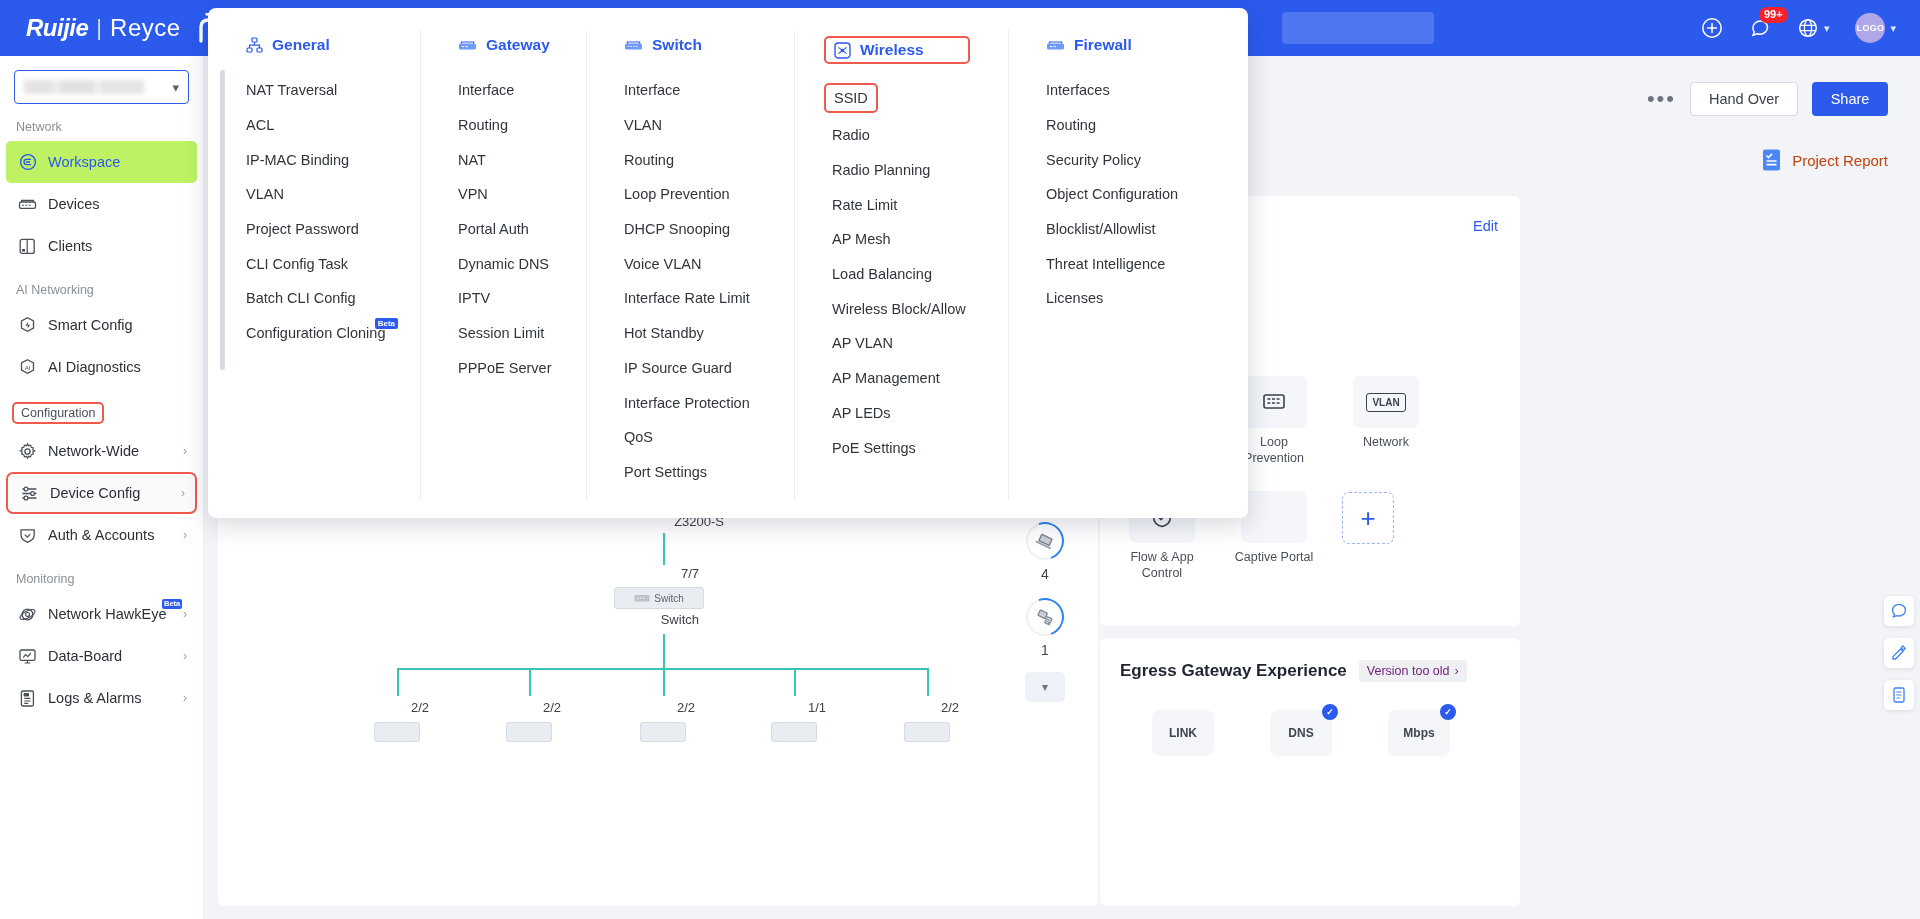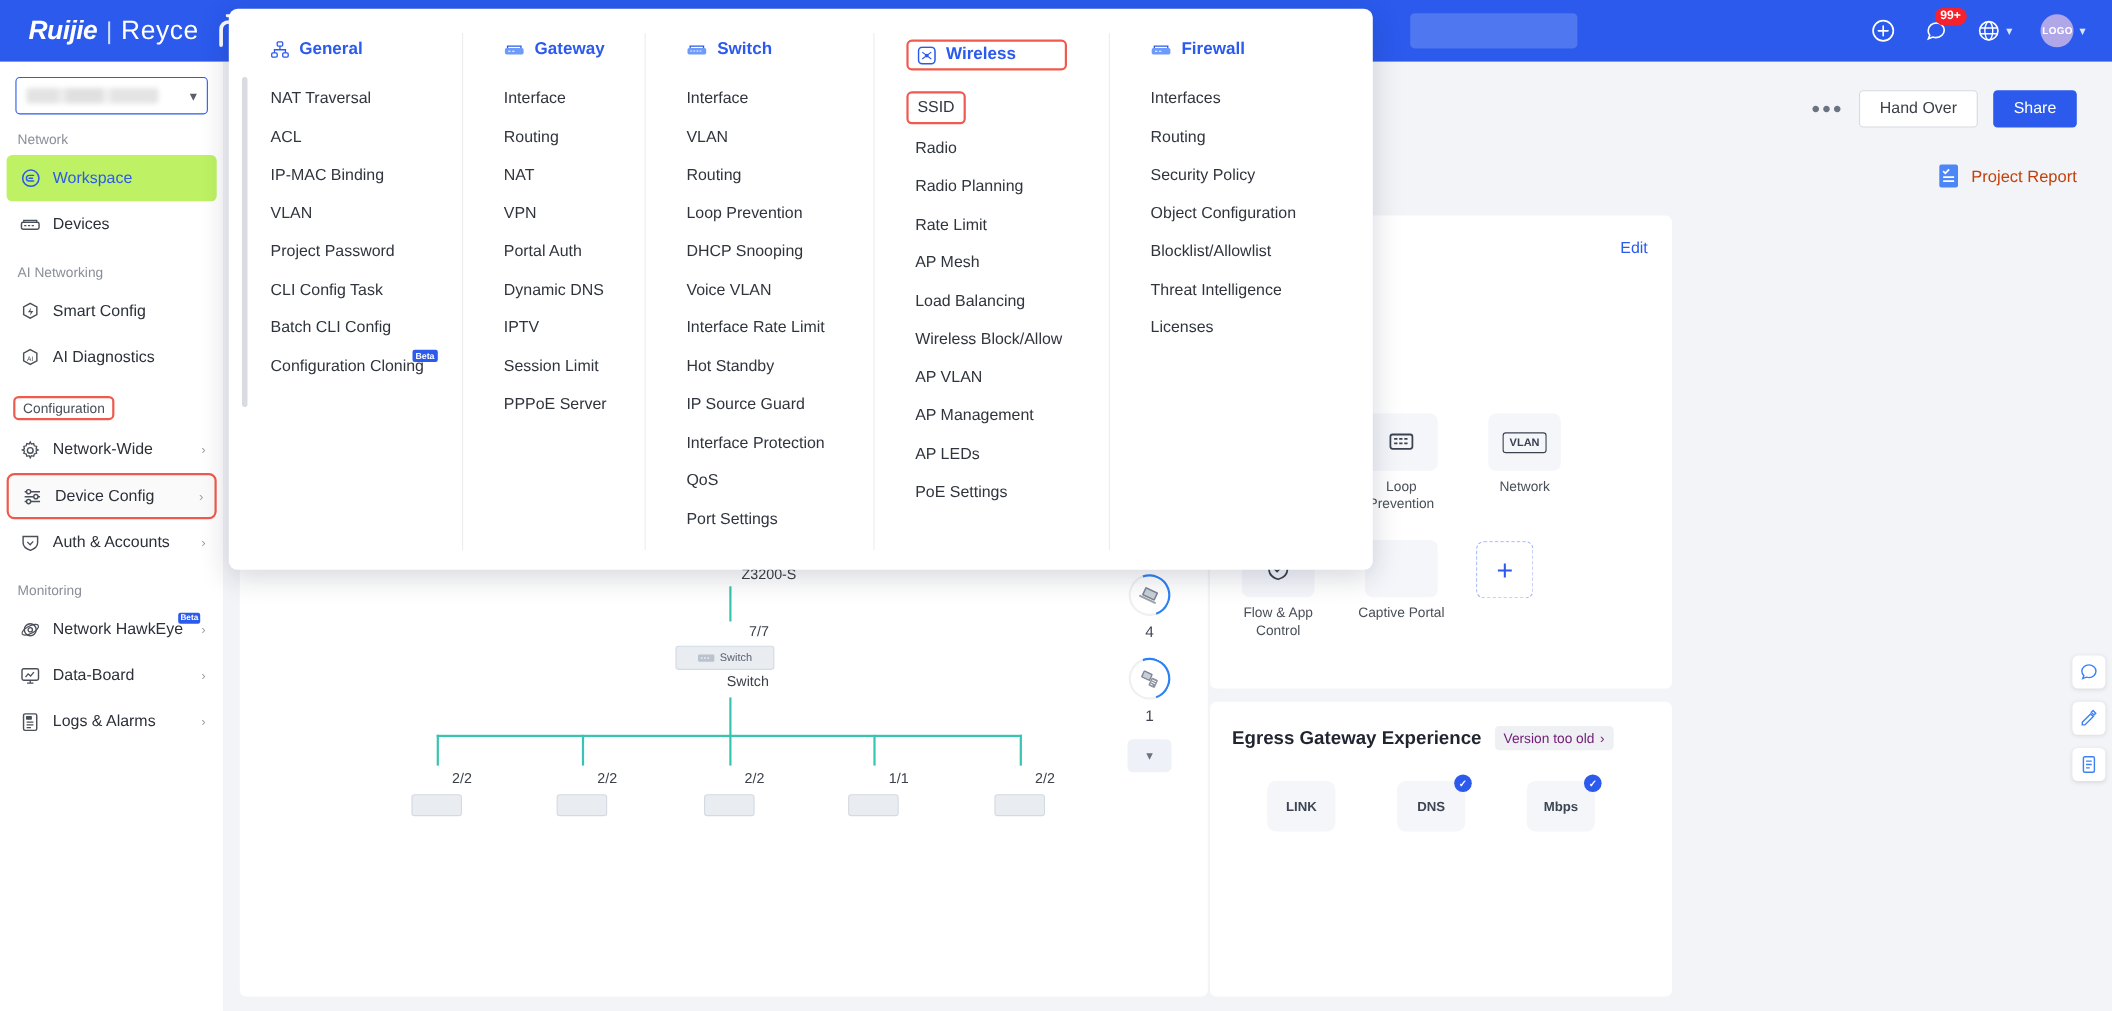--- a/index.html
+++ b/index.html
@@ -257,20 +257,30 @@
       <span class="side-ico">
         <svg width="19" height="19" viewBox="0 0 19 19">
             <rect x="1.5" y="7" width="16" height="6.4" rx="1.6" stroke="#4a4f58" stroke-width="1.3" fill="none"></rect>
             <path d="M3.6 7V5.4h11.8V7" stroke="#4a4f58" stroke-width="1.2" fill="none"></path>
             <path d="M4 10.2h2M7.4 10.2h2M10.8 10.2h2" stroke="#4a4f58" stroke-width="1.1"></path>
           </svg>
       </span>
       <span>Devices</span>
     </div>
 
+    <div class="side-item">
+      <span class="side-ico">
+        <svg width="19" height="19" viewBox="0 0 19 19">
+            <rect x="2.2" y="2.4" width="14" height="14" rx="2" stroke="#4a4f58" stroke-width="1.3" fill="none"></rect>
+            <path d="M9.2 2.4v14" stroke="#4a4f58" stroke-width="1.2"></path>
+            <rect x="4" y="12" width="3" height="2.4" fill="#4a4f58"></rect>
+          </svg>
+      </span>
+      <span>Clients</span>
+    </div>
 
     
     <div class="side-group">AI Networking</div>
 
     <div class="side-item">
       <span class="side-ico">
         <svg width="19" height="19" viewBox="0 0 19 19">
             <path d="M9.5 1.8l6 3.2v7l-6 3.3-6-3.3v-7z" stroke="#4a4f58" stroke-width="1.3" fill="none"></path>
             <path d="M10.4 5.6L7.4 9.8h2.6l-.8 3.2 3.1-4.3h-2.7z" fill="#4a4f58"></path>
           </svg>

